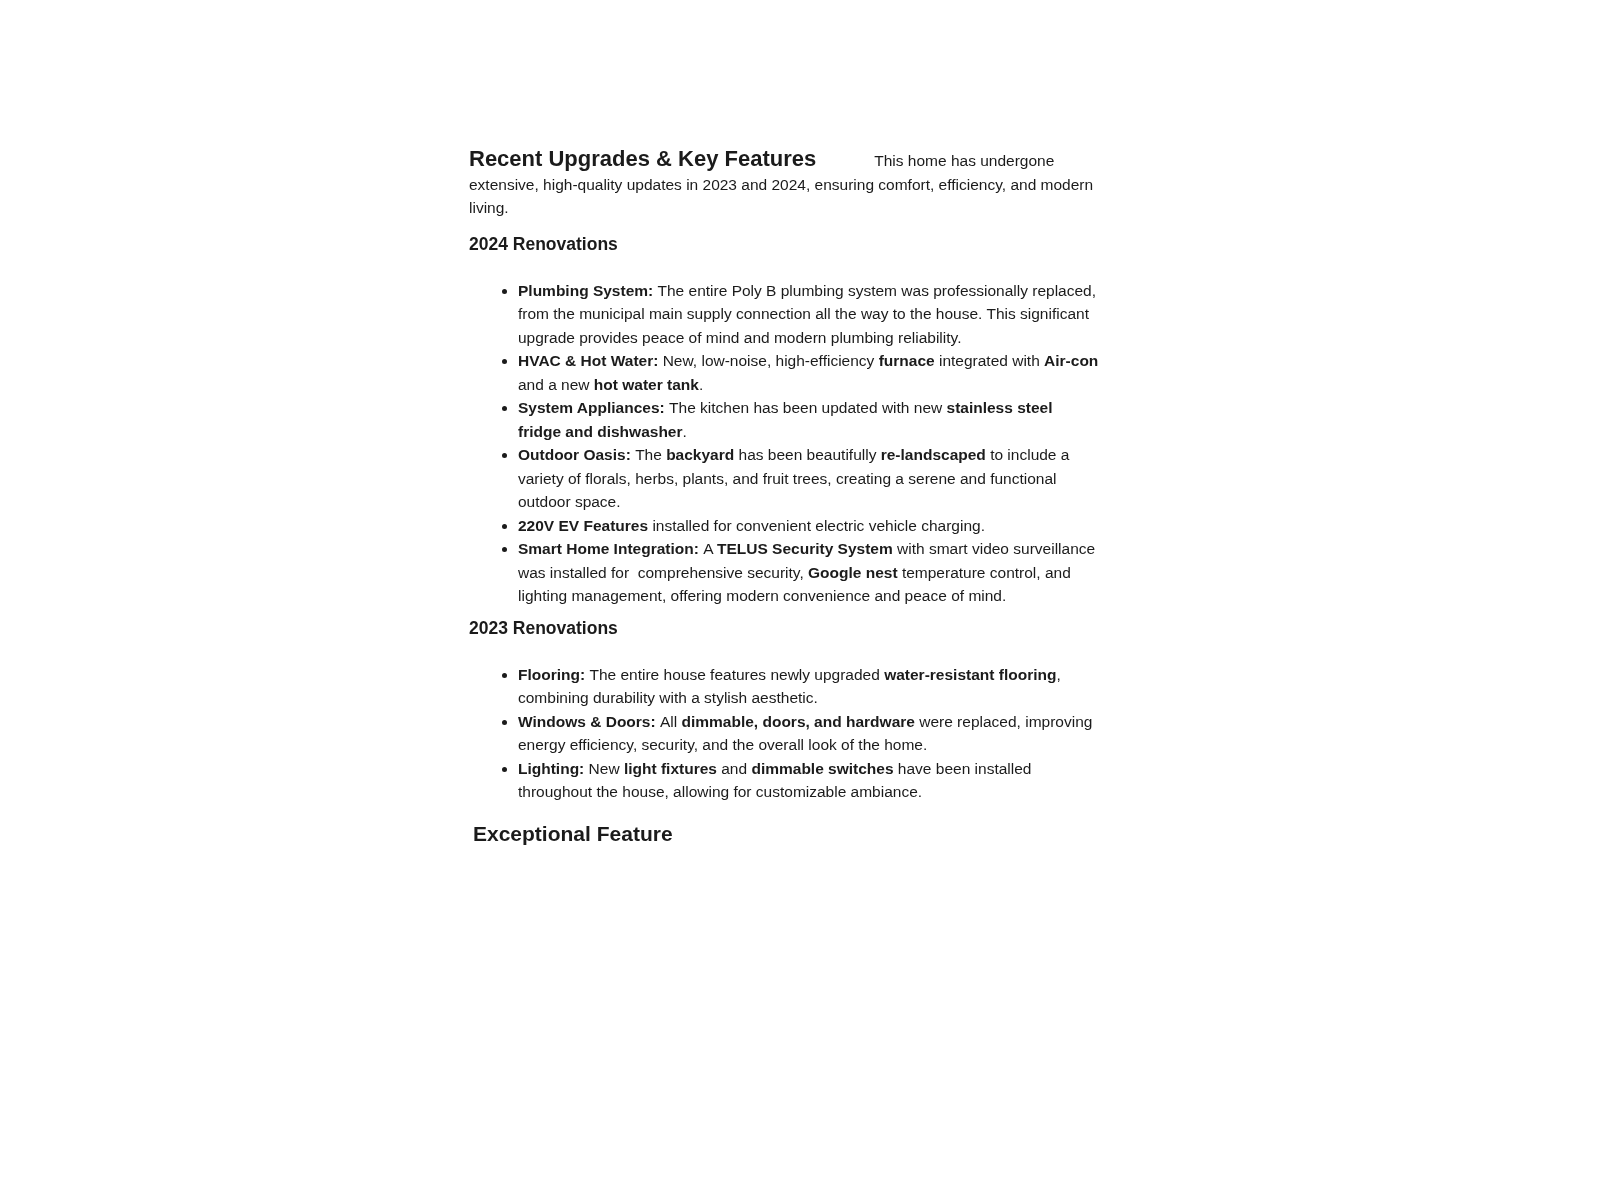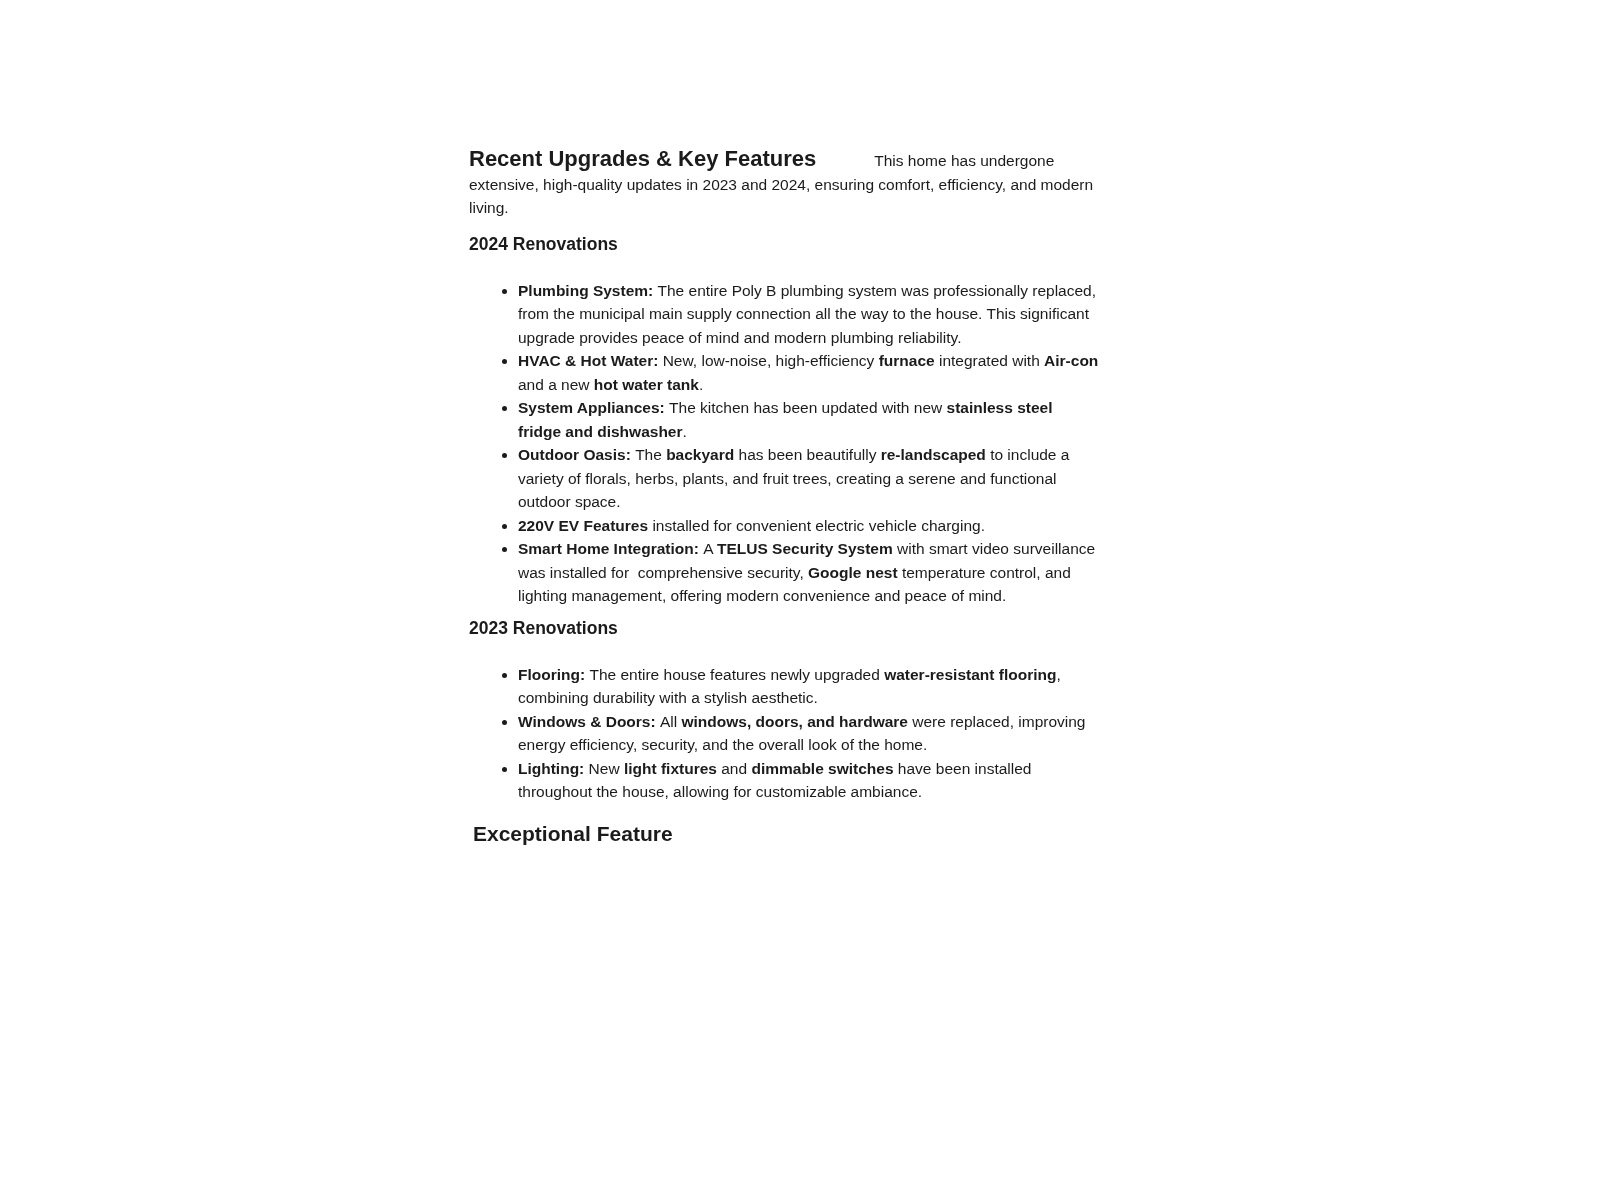--- a/index.html
+++ b/index.html
@@ -65,21 +65,21 @@
           <li><span class="bold">System Appliances: </span><span>The kitchen has been updated with new </span><span class="bold">stainless steel fridge and dishwasher</span><span>.</span></li>
           <li><span class="bold">Outdoor Oasis: </span><span>The </span><span class="bold">backyard</span><span> has been beautifully </span><span class="bold">re-landscaped</span><span> to include a variety of florals, herbs, plants, and fruit trees, creating a serene and functional outdoor space.</span></li>
           <li><span class="bold">220V EV Features</span><span> installed for convenient electric vehicle charging.</span></li>
           <li><span class="bold">Smart Home Integration: </span><span>A </span><span class="bold">TELUS Security System</span><span> with smart video surveillance was installed for  comprehensive security, </span><span class="bold">Google nest</span><span> temperature control, and lighting management, offering modern convenience and peace of mind.</span></li>
         </ul>
       </section>
       <section>
         <h2 class="md">2023 Renovations</h2>
         <ul class="bullets">
           <li><span class="bold">Flooring: </span><span>The entire house features newly upgraded </span><span class="bold">water-resistant flooring</span><span>, combining durability with a stylish aesthetic.</span></li>
-          <li><span class="bold">Windows &amp; Doors: </span><span>All </span><span class="bold">windows, doors, and hardware</span><span> were replaced, improving energy efficiency, security, and the overall look of the home.</span></li>
+          <li><span class="bold">Windows &amp; Doors: </span><span>All </span><span class="bold">dimmable, doors, and hardware</span><span> were replaced, improving energy efficiency, security, and the overall look of the home.</span></li>
           <li><span class="bold">Lighting: </span><span>New </span><span class="bold">light fixtures</span><span> and </span><span class="bold">dimmable switches</span><span> have been installed throughout the house, allowing for customizable ambiance.</span></li>
         </ul>
       </section>
       <section>
         <h2 class="lg">Exceptional Feature</h2>
       </section>
     </div>
 </div>
 
 </body></html>

